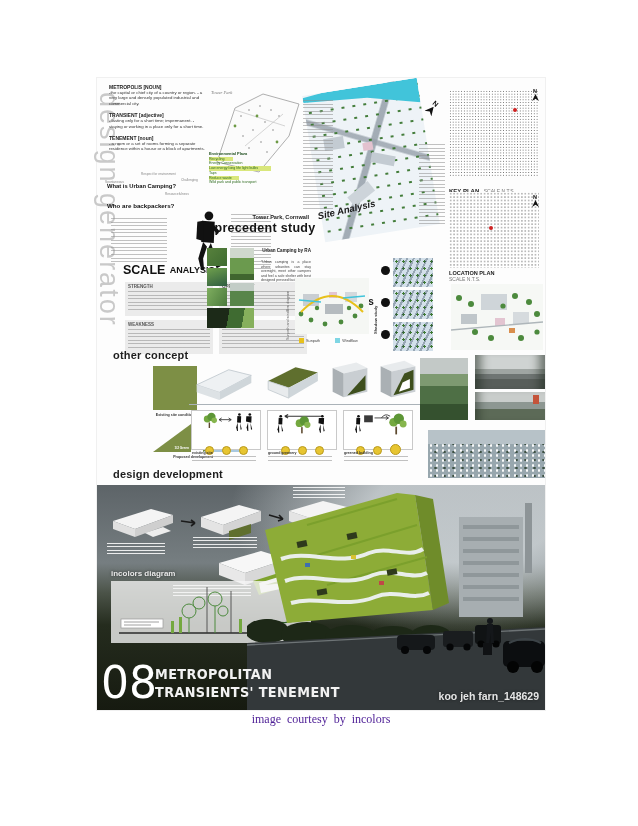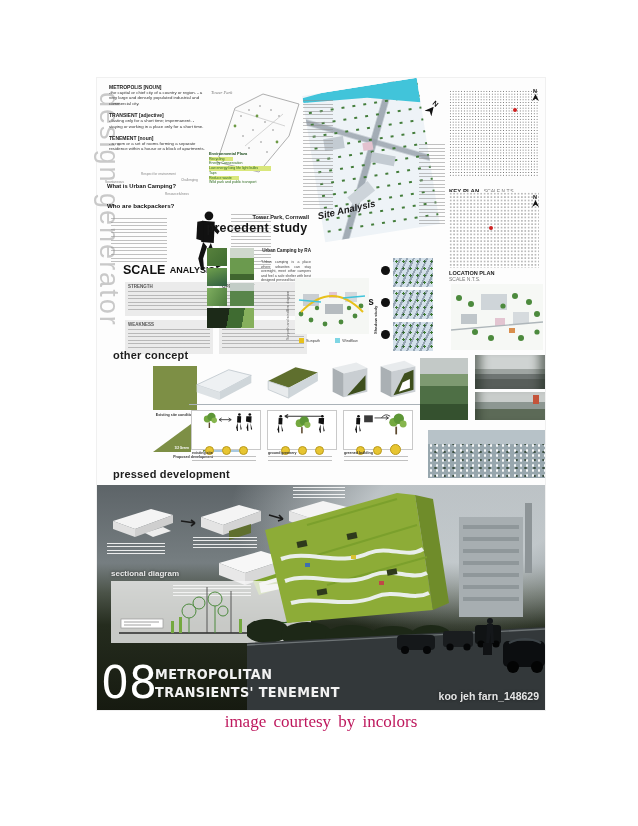--- a/index.html
+++ b/index.html
@@ -144,21 +144,21 @@
       <div class="feat"><b>Environmental Plaza</b></div>
       <div class="feat" style="background:#d9e77c;width:24px;">Recycling</div>
       <div class="feat">Energy Conservation</div>
       <div class="feat" style="background:#d9e77c;">Low energy long life light bulbs</div>
       <div class="feat" style="width:14px;">Taps</div>
       <div class="feat" style="background:#d9e77c;width:30px;">Reduce waste</div>
       <div class="feat">Wild park and public transport</div>
     </div>
 
     <div class="abs" style="left:138px;top:136px;width:74px;text-align:right;font-size:5.6px;font-weight:bold;color:#222;">Tower Park, Cornwall</div>
-    <div class="abs" style="left:108px;top:143px;width:104px;text-align:center;font-size:12.5px;font-weight:bold;color:#161616;letter-spacing:.3px;">precedent study</div>
+    <div class="abs" style="left:116px;top:143px;width:104px;text-align:center;font-size:12.5px;font-weight:bold;color:#161616;letter-spacing:.3px;">precedent study</div>
 
     <div class="abs" style="left:108px;top:168px;width:108px;height:86px;">
       <div class="thumb" style="left:2px;top:2px;width:20px;height:18px;background:linear-gradient(135deg,#57813c,#3f6b31);"></div>
       <div class="thumb" style="left:2px;top:22px;width:20px;height:18px;background:linear-gradient(160deg,#6fa04c,#2f5d41);"></div>
       <div class="thumb" style="left:2px;top:42px;width:20px;height:18px;background:linear-gradient(120deg,#7fae5f,#4a7a3c);"></div>
       <div class="thumb" style="left:25px;top:2px;width:24px;height:32px;background:linear-gradient(to bottom,#cfd8cd 0 30%,#6b9a4e 30% 80%,#40662f 80%);"></div>
       <div class="thumb" style="left:25px;top:37px;width:24px;height:23px;background:linear-gradient(to bottom,#c2ccc6 0 35%,#58854a 35%);"></div>
       <div class="thumb" style="left:2px;top:62px;width:47px;height:20px;background:linear-gradient(100deg,#1c2a18 0 45%,#3f6b31 45% 75%,#86b05c 75%);"></div>
       <div class="abs" style="left:54px;top:2px;width:52px;text-align:right;font-size:4.6px;font-weight:bold;color:#1a1a1a;">Urban Camping by RA</div>
       <div class="abs" style="left:56px;top:14px;width:50px;font-size:3.5px;line-height:4.5px;color:#444;text-align:justify;">"Urban camping is a place where urbanites can stay overnight, meet other campers and feel a safe shelter with best designed pressed facilities."</div>
@@ -387,21 +387,21 @@
     <div class="abs" style="left:378px;top:277px;width:70px;height:34px;background:linear-gradient(to bottom,#cfd3d2 0 40%,#9fa5a2 40% 55%,#6f7573 55% 72%,#585e5a 72%);box-shadow:inset 14px 0 10px -8px rgba(30,40,30,.55), inset -14px 0 10px -8px rgba(30,40,30,.55);"></div>
     <div class="abs" style="left:378px;top:314px;width:70px;height:28px;background:linear-gradient(to bottom,#c9cdcb 0 35%,#8d9792 35% 60%,#5c6a57 60%);box-shadow:inset 10px 0 8px -6px rgba(25,35,25,.5);">
       <div class="abs" style="right:6px;top:3px;width:6px;height:9px;background:#c4543a;"></div>
     </div>
     <div class="abs" style="left:331px;top:352px;width:117px;height:48px;background-color:#98a7ae;
                 background-image:linear-gradient(to bottom,#b7c2c8 0 30%,rgba(0,0,0,0) 30%),
                 radial-gradient(circle,rgba(255,255,255,.95) 1px,transparent 1.4px),
                 radial-gradient(circle,rgba(40,60,40,.8) 1px,transparent 1.4px);
                 background-size:100% 100%,6px 5px,9px 8px;background-position:0 0,0 18px,3px 26px;"></div>
 
-    <div class="abs h-big" style="left:16px;top:390px;">pressed development</div>
+    <div class="abs h-big" style="left:16px;top:390px;">design development</div>
 
     <div class="dark">
 
       <svg class="abs" viewBox="0 0 260 110" style="left:4px;top:6px;width:260px;height:110px;">
         <g>
           <polygon points="12,30 50,18 72,24 34,38" fill="#f4f4f4"></polygon>
           <polygon points="34,38 72,24 72,32 34,46" fill="#cfcfcf"></polygon>
           <polygon points="12,30 34,38 34,46 12,38" fill="#e0e0e0"></polygon>
           <polygon points="44,42 62,36 70,40 52,46" fill="#ededed"></polygon>
         </g>
@@ -427,21 +427,21 @@
           <polygon points="118,72 144,82 144,94 118,84" fill="#e8e8e8"></polygon>
           <polygon points="152,90 184,80 190,94 158,104" fill="#7fa32e"></polygon>
           <polygon points="158,92 184,84 184,88 164,94 184,92 184,97 160,102" fill="#f2f2f2"></polygon>
         </g>
       </svg>
       <div class="abs tlw" style="left:10px;top:58px;width:58px;height:12px;"></div>
       <div class="abs tlw" style="left:96px;top:52px;width:64px;height:11px;"></div>
       <div class="abs tlw" style="left:196px;top:2px;width:52px;height:11px;"></div>
       <div class="abs tlw" style="left:76px;top:100px;width:78px;height:12px;"></div>
 
-      <div class="abs" style="left:14px;top:84px;font-size:8px;font-weight:bold;color:#e9e9e9;text-shadow:0 0 3px rgba(0,0,0,.6);">sectional diagram</div>
+      <div class="abs" style="left:14px;top:84px;font-size:8px;font-weight:bold;color:#e9e9e9;text-shadow:0 0 3px rgba(0,0,0,.6);">incolors diagram</div>
       <svg class="abs" viewBox="0 0 200 62" style="left:14px;top:96px;width:200px;height:62px;background:rgba(246,246,246,.78);">
         <path d="M8 52 L192 52" stroke="#2a2a2a" stroke-width="1.4"></path>
         <path d="M96 6 L96 52 M120 10 L120 52" stroke="#3a3a3a" stroke-width="0.8"></path>
         <g stroke="#4c8a3d" stroke-width="1" fill="none">
           <circle cx="78" cy="30" r="7"></circle>
             <circle cx="88" cy="22" r="6"></circle>
             <circle cx="104" cy="18" r="7"></circle>
             <circle cx="112" cy="30" r="5"></circle>
           <path d="M78 37 L78 52 M104 25 L104 52"></path>
         </g>
@@ -526,14 +526,14 @@
       </svg>
 
       <div class="abs" style="left:4px;top:176px;font-size:44px;line-height:44px;color:#ffffff;font-family:'DejaVu Sans',sans-serif;font-weight:normal;">08</div>
       <div class="abs titleline" style="left:58px;top:181px;">METROPOLITAN</div>
       <div class="abs titleline" style="left:58px;top:199px;">TRANSIENTS' TENEMENT</div>
 
       <div class="abs" style="right:6px;top:205px;font-size:10.5px;font-weight:bold;color:rgba(255,255,255,.88);text-shadow:0 0 3px rgba(0,0,0,.5);">koo jeh farn_148629</div>
     </div>
   </div>
 
-  <div class="abs" style="left:97px;top:712px;width:448px;text-align:center;font-family:'Liberation Serif',serif;font-size:17px;color:#be185d;word-spacing:3px;">image courtesy by incolors</div>
+  <div class="abs" style="left:97px;top:712px;width:448px;text-align:center;font-family:'Liberation Serif',serif;font-size:12px;color:#4c1d95;word-spacing:3px;">image courtesy by incolors</div>
 </div>
 
 </body></html>

